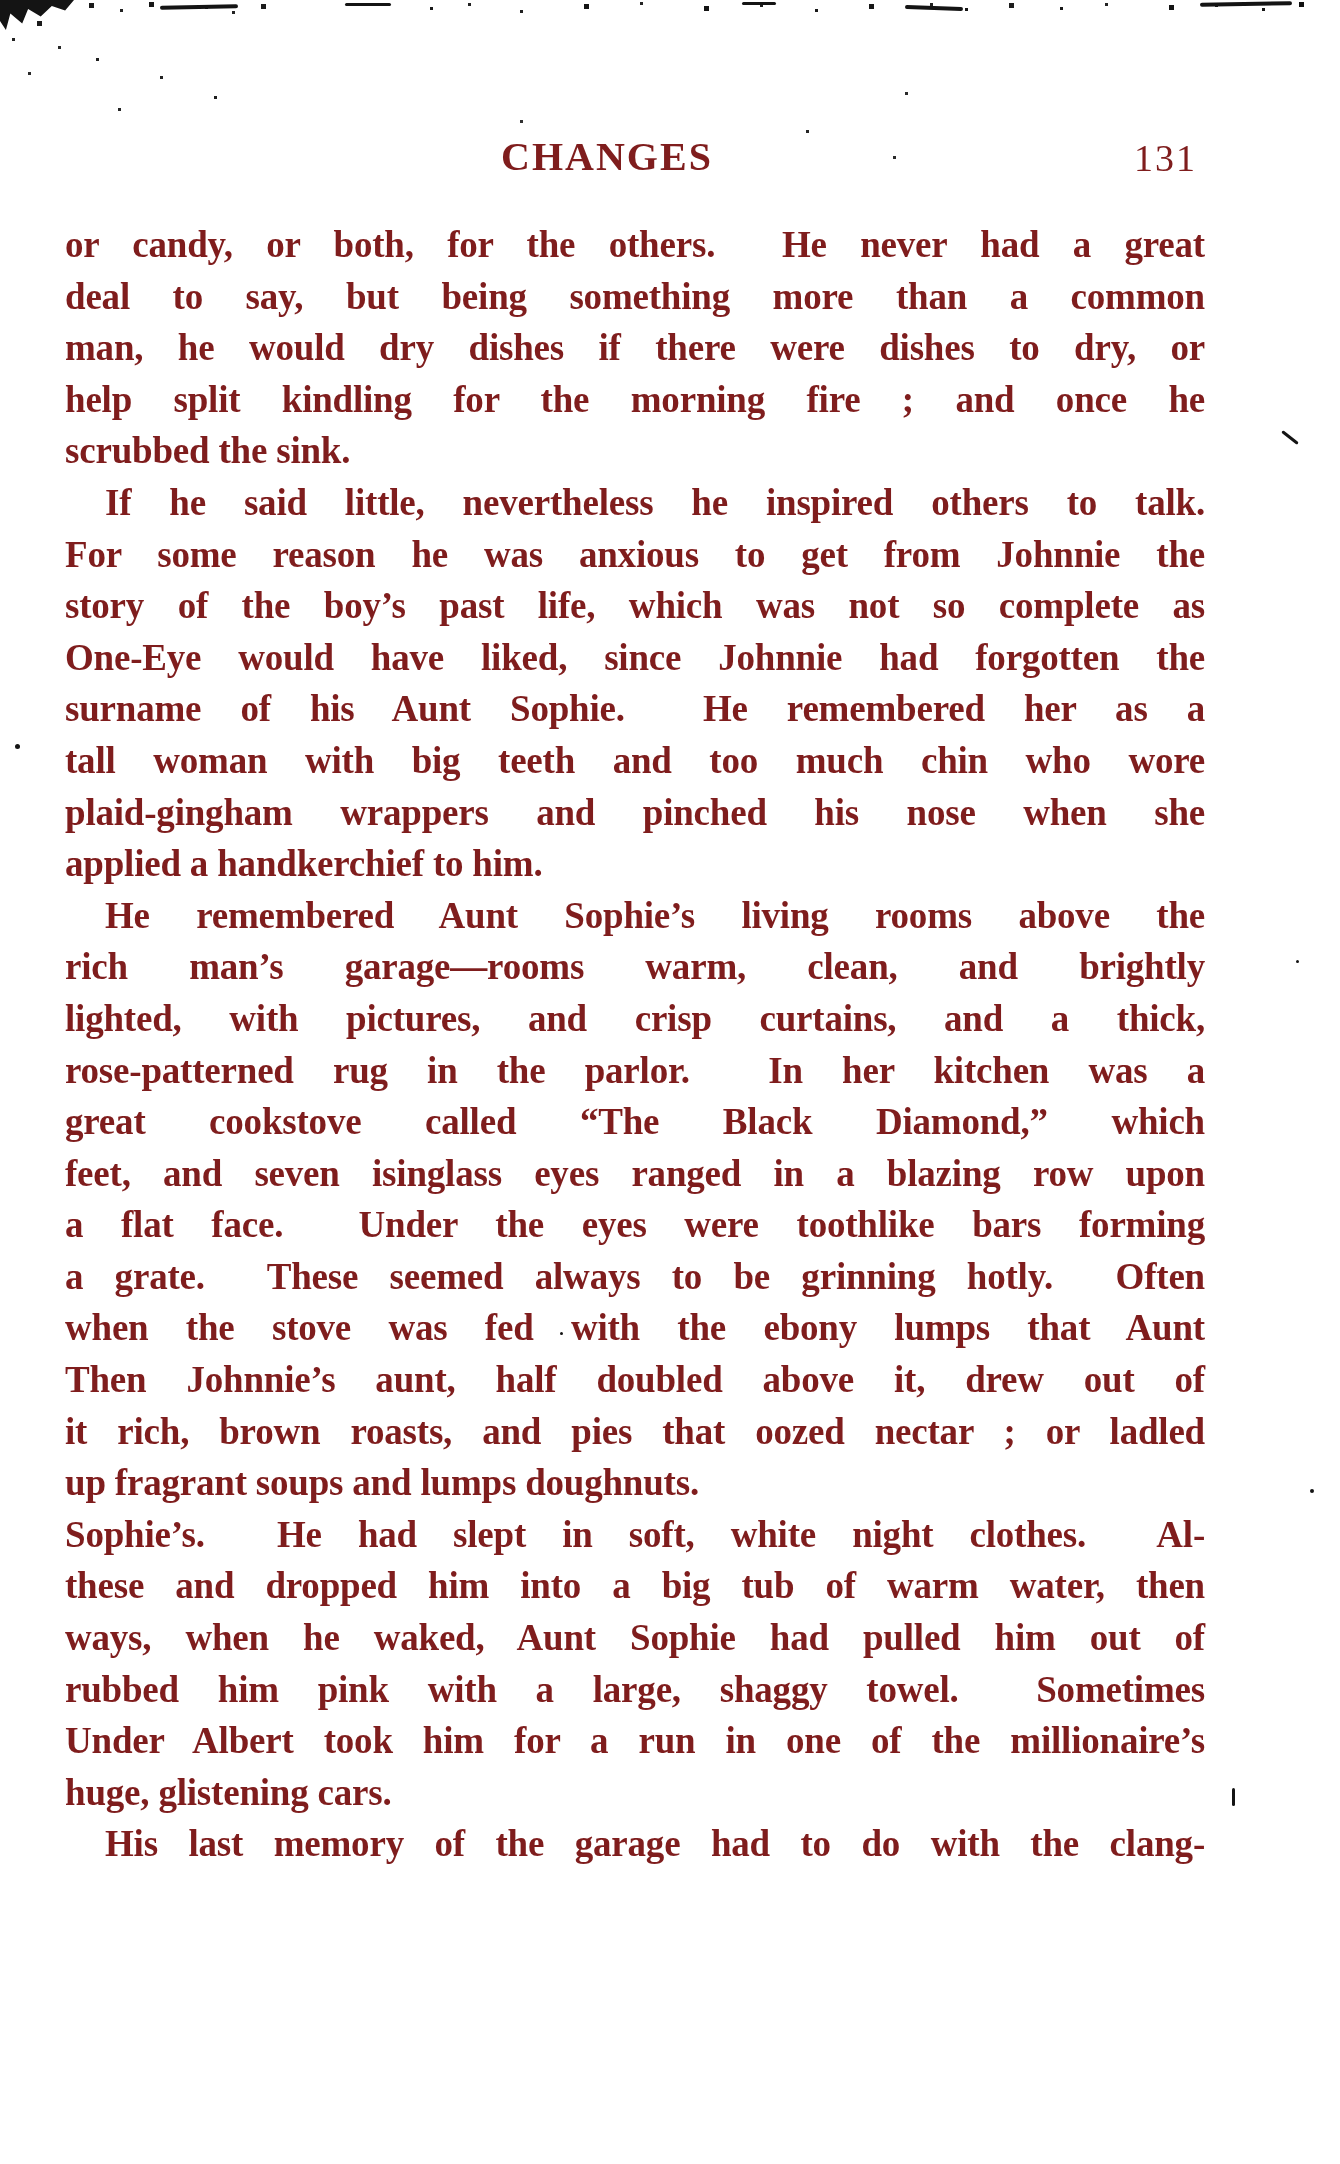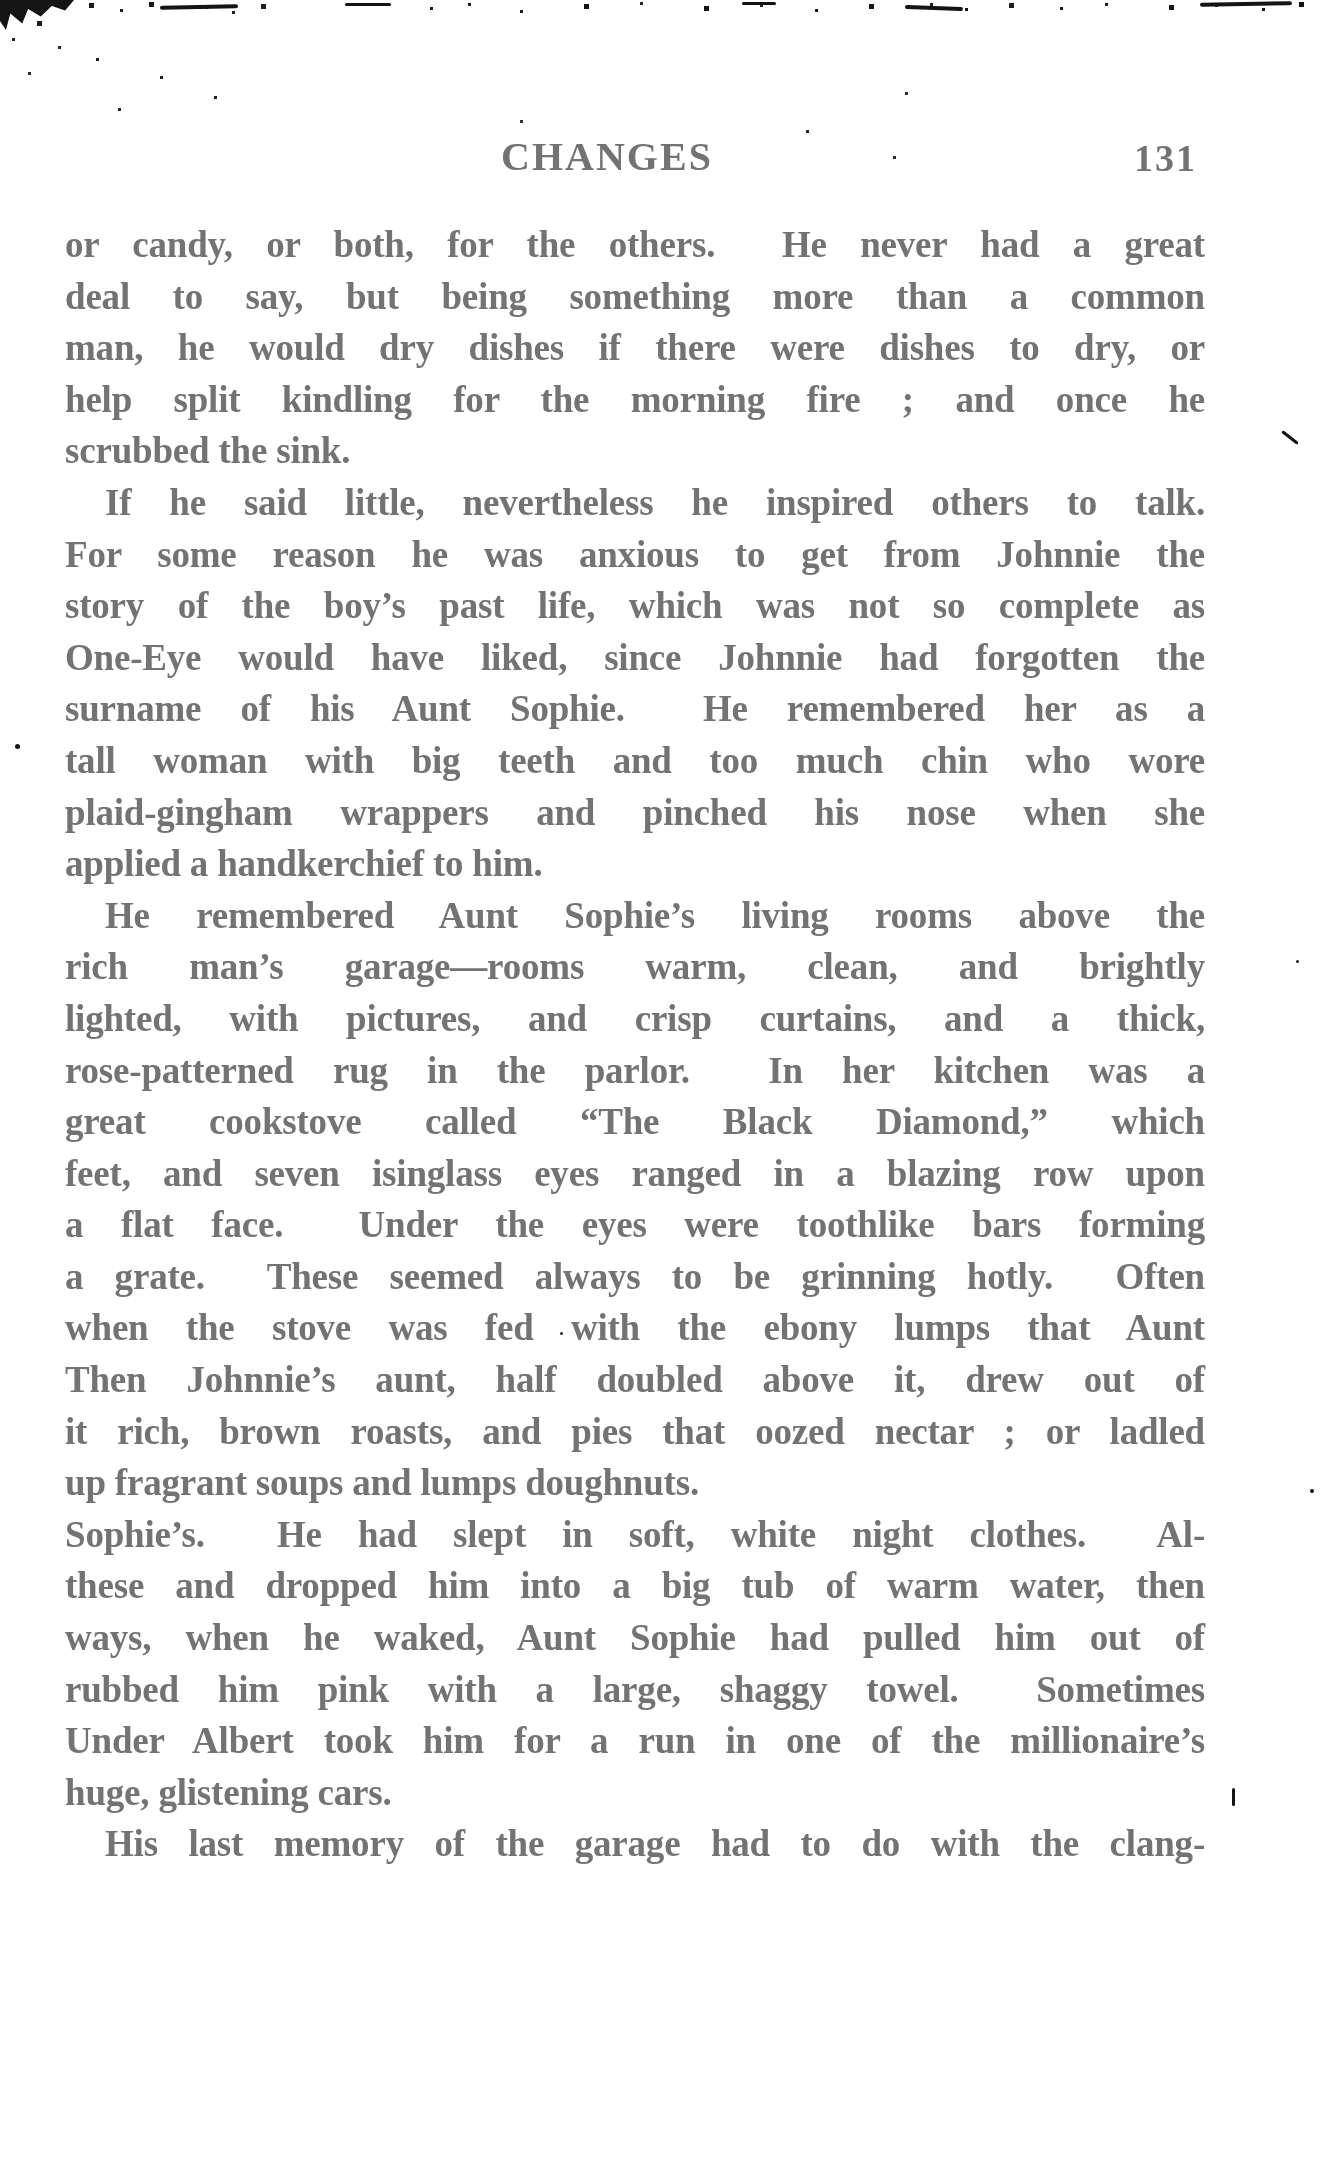--- a/index.html
+++ b/index.html
@@ -3,21 +3,21 @@
 <meta charset="utf-8">
 <style>
   html, body { margin: 0; padding: 0; background: #e8e8e8; }
   .page {
     position: relative;
     width: 1340px;
     height: 2164px;
     background: #ffffff;
     overflow: hidden;
     font-family: "Liberation Serif", serif;
-    color: #737373;
+    color: #7f1d1d;
     -webkit-font-smoothing: none;
   }
   
   .running-head {
     position: absolute;
     top: 137px;
     left: 65px;
     width: 1140px;
     height: 50px;
   }
@@ -29,21 +29,21 @@
     font-size: 40px;
     font-weight: 700;
     letter-spacing: 2px;
     line-height: 40px;
   }
   .head-page-num {
     position: absolute;
     right: 8px;
     top: 1px;
     font-size: 38px;
-    font-weight: 700;
+    font-weight: 400;
     line-height: 40px;
     letter-spacing: 2px;
   }
   
   .body-text {
     position: absolute;
     top: 219px;
     left: 65px;
     width: 1140px;
     font-size: 37px;

